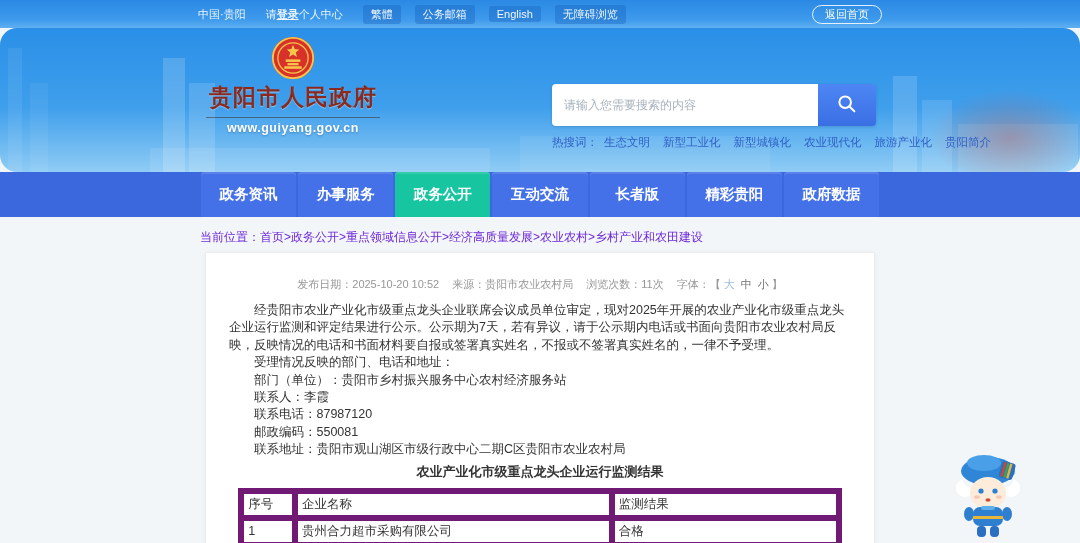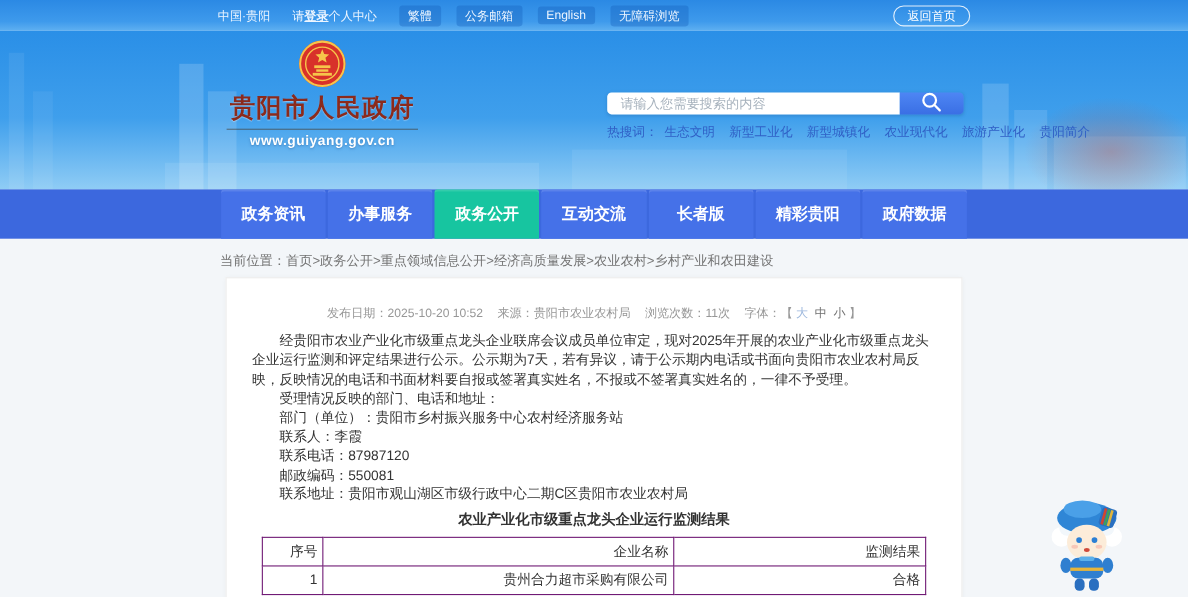--- a/index.html
+++ b/index.html
@@ -11,58 +11,58 @@
   }
   
   .topbar { height:28px; background:linear-gradient(180deg,#2b89e4 0%,#3e9aec 70%,#5fb0f1 100%); }
   .topbar-inner { width:700px; margin:0 auto; height:100%; display:flex; align-items:center; font-size:11px; color:#eef6ff; padding:0 8px; }
   .tb-link { margin-right:20px; cursor:pointer; white-space:nowrap; }
   .tb-strong { font-weight:bold; text-decoration:underline; }
   .tb-pill { background:rgba(22,96,190,.38); border-radius:3px; padding:2px 8px; margin-right:14px; cursor:pointer; white-space:nowrap; }
   .home-pill { margin-left:auto; border:1px solid rgba(255,255,255,.85); color:#fff; border-radius:10px; padding:1px 12px; font-size:11px; cursor:pointer; white-space:nowrap; }
   
   .banner { height:144px; position:relative; overflow:hidden;
-    background:linear-gradient(180deg,#2a8fe7 0%,#3f9fec 55%,#8fccf5 100%); }
+    background:linear-gradient(180deg,#2a8fe7 0%,#3f9fec 55%,#8fccf5 100%);border-radius:17px; }
   .sky { position:absolute; background:#ffffff; }
   .sky-red { position:absolute; background:radial-gradient(ellipse at center, rgba(214,78,52,.35), rgba(214,78,52,0) 70%); }
   .banner-inner { width:680px; margin:0 auto; position:relative; height:100%; }
   .logo-block { position:absolute; left:0; top:8px; width:186px; text-align:center; }
   .emblem { width:44px; height:44px; margin:0 auto; }
   .site-title { font-size:23px; font-weight:bold; color:#8b2a1c; letter-spacing:1px; margin-top:2px; text-shadow:0 1px 1px rgba(255,255,255,.4); white-space:nowrap; }
   .site-divider { height:1px; background:rgba(70,50,30,.55); margin:4px 6px 3px; }
   .site-subtitle { font-size:12px; font-weight:bold; color:#41372d; letter-spacing:2.5px; white-space:nowrap; }
   .site-url { font-size:12.5px; font-weight:bold; color:#ffffff; letter-spacing:.5px; margin-top:1px; text-shadow:0 1px 2px rgba(40,90,150,.5); }
   .search-wrap { position:absolute; right:4px; top:56px; width:324px; }
-  .search-bar { display:flex; height:20px; box-shadow:0 1px 3px rgba(20,70,130,.25); border-radius:4px; }
+  .search-bar { display:flex; height:42px; box-shadow:0 1px 3px rgba(20,70,130,.25); border-radius:4px; }
   .search-input { flex:1; border:none; outline:none; border-radius:4px 0 0 4px; padding:0 12px; font-size:12px; color:#333; font-family:inherit; }
   .search-input::placeholder { color:#a7b2bd; }
   .search-btn { width:58px; border:none; background:linear-gradient(180deg,#4e86f4,#3a6fe4); border-radius:0 4px 4px 0; display:flex; align-items:center; justify-content:center; cursor:pointer; }
   .hot-row { margin-top:9px; font-size:11.5px; color:#3060c6; display:flex; flex-wrap:nowrap; white-space:nowrap; }
   .hot-label { margin-right:6px; }
   .hot-word { margin-right:13px; cursor:pointer; }
   
   .nav { height:45px; background:#3c68de; }
   .nav-inner { width:680px; margin:0 auto; height:100%; display:flex; }
   .nav-tab { flex:1; margin:0 1px; display:flex; align-items:center; justify-content:center; font-size:14.5px; font-weight:bold; color:#fff; background:#4571e8; border-radius:3px 3px 0 0; cursor:pointer; box-shadow:inset 0 2px 0 rgba(255,255,255,.12); white-space:nowrap; }
   .nav-tab.active { background:#17c5a0; }
   
-  .crumb-row { width:680px; margin:12px auto 0; font-size:12px; color:#737373; }
+  .crumb-row { width:680px; margin:12px auto 0; font-size:12px; color:#6d28d9; }
   .crumb-path { cursor:pointer; }
   
   .card { width:670px; margin:6px auto 0; background:#fff; border:1px solid #ececec; box-shadow:0 1px 5px rgba(0,0,0,.05); padding:16px 23px 40px; height:420px; }
   .art-title { text-align:center; font-size:15px; font-weight:bold; color:#333; line-height:1.3; }
   .art-meta { text-align:center; font-size:11px; color:#979797; margin-top:8px; white-space:nowrap; }
   .meta-item { margin:0 5px; }
   .fs-big { color:#9db8dd; margin:0 3px; cursor:pointer; }
   .fs-mid, .fs-small { color:#6f6f6f; margin:0 3px; cursor:pointer; }
   .art-body { margin-top:10px; font-size:12.5px; color:#333; }
   .art-body p { margin:0; line-height:17.4px; text-indent:2em; }
   .tbl-caption { text-align:center; font-size:13px; font-weight:bold; color:#333; margin-top:4px; margin-bottom:7px; }
   .result-table { width:97%; margin:0 auto; border-collapse:collapse; font-size:12.5px; color:#333; table-layout:fixed; }
-  .result-table th, .result-table td { border:1px solid #701a75; height:26px; text-align:right; font-weight:normal; padding:2px 4px; }
+  .result-table th, .result-table td { border:6px solid #701a75; height:26px; text-align:left; font-weight:normal; padding:2px 4px; }
   
   .mascot { position:absolute; left:948px; top:450px; width:80px; height:90px; cursor:pointer; }
 </style>
 </head>
 <body>
 
 <div class="topbar">
   <div class="topbar-inner">
     <span class="tb-link">中国·贵阳</span>
     <span class="tb-link"><span>请</span><span class="tb-strong">登录</span><span>个人中心</span></span>

